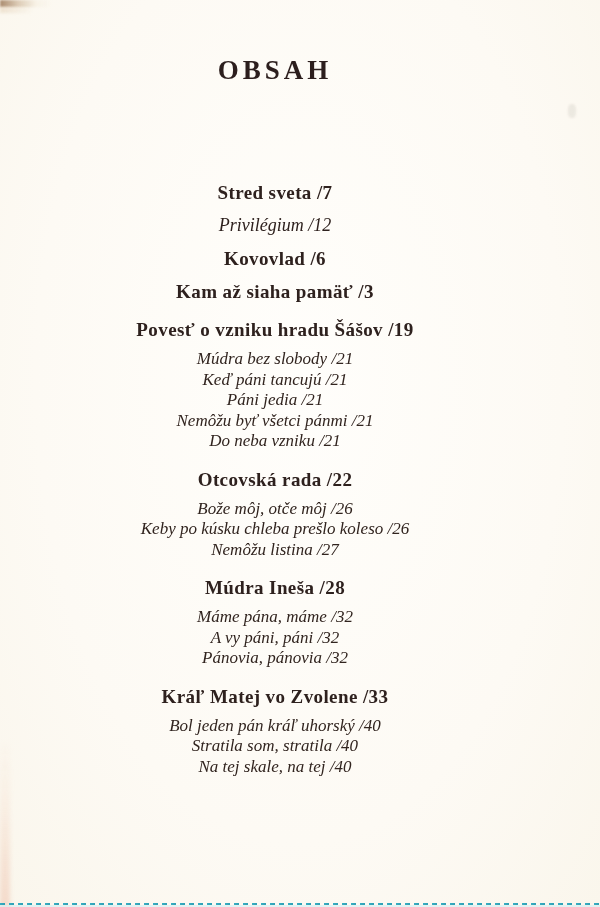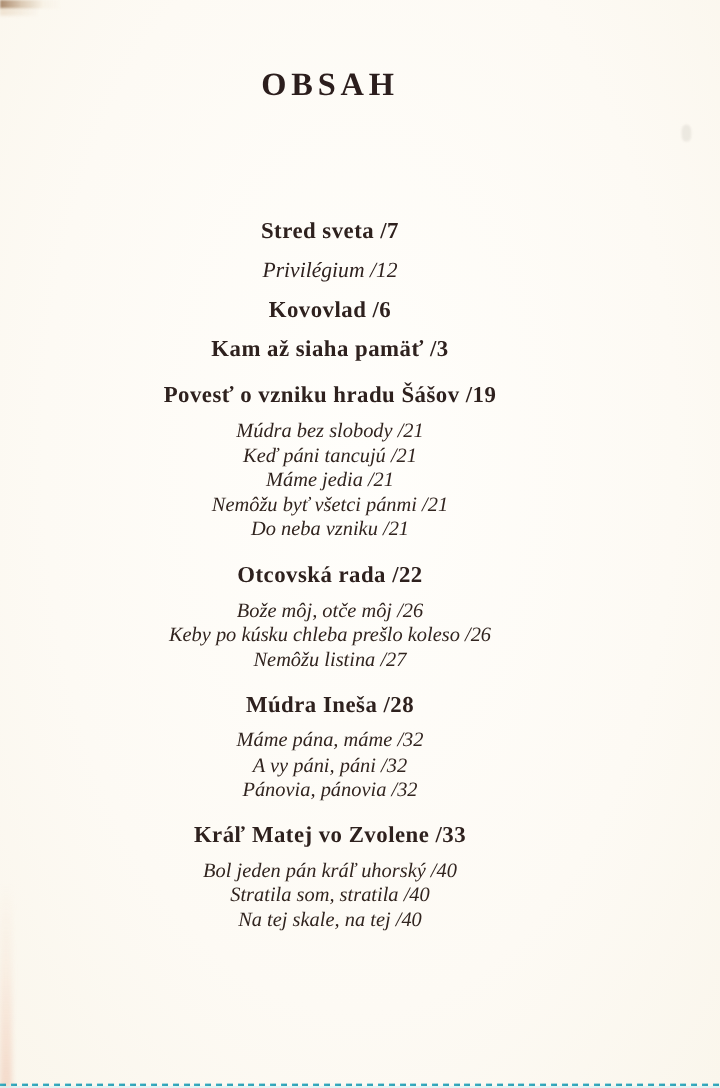--- a/index.html
+++ b/index.html
@@ -139,21 +139,21 @@
       <span>Povesť o vzniku hradu Šášov</span><span> </span><span>/19</span>
     </div>
     <div class="toc-subs">
             <div class="toc-sub-entry">
     <span>Múdra bez slobody</span><span> </span><span>/21</span>
   </div>
             <div class="toc-sub-entry">
     <span>Keď páni tancujú</span><span> </span><span>/21</span>
   </div>
             <div class="toc-sub-entry">
-    <span>Máme jedia</span><span> </span><span>/21</span>
+    <span>Páni jedia</span><span> </span><span>/21</span>
   </div>
             <div class="toc-sub-entry">
     <span>Nemôžu byť všetci pánmi</span><span> </span><span>/21</span>
   </div>
             <div class="toc-sub-entry">
     <span>Do neba vzniku</span><span> </span><span>/21</span>
   </div>
           </div>
   </div>
         <div class="toc-section has-subs">

